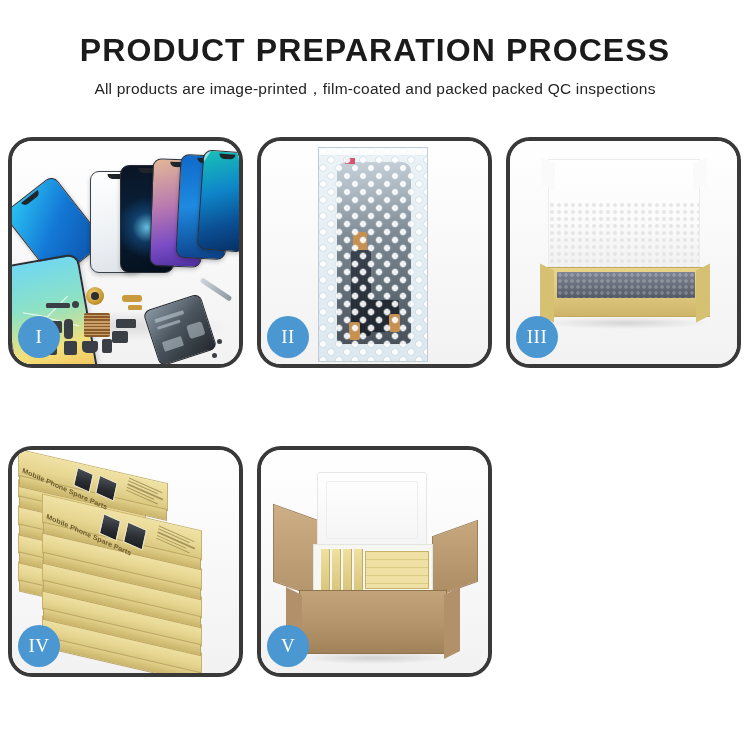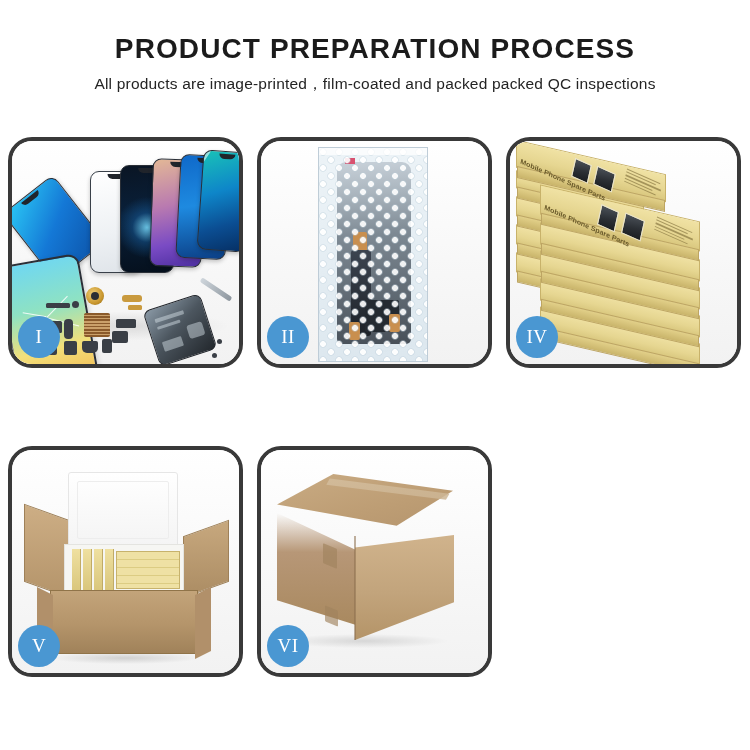--- a/index.html
+++ b/index.html
@@ -7,21 +7,21 @@
     width: 750px; height: 750px;
     background: #ffffff;
     font-family: "Liberation Sans", sans-serif;
     overflow: hidden;
   }
   .page { position: relative; width: 750px; height: 750px; background: #ffffff; }
 
   
   .header { padding-top: 34px; text-align: center; }
   .title {
-    font-size: 28px;
+    font-size: 32px;
     font-weight: 700;
     letter-spacing: 1.1px;
     color: #1b1b1b;
     line-height: 1.05;
     font-family: "Liberation Sans", sans-serif;
   }
   .subtitle {
     margin-top: 11px;
     font-size: 15.5px;
     font-weight: 400;
@@ -412,20 +412,34 @@
             <div class="tab2"></div>
           </div>
           <div class="pinklabel"></div>
           <div class="bubbles"></div>
           <div class="bag-seal"></div>
         </div>
       </div>
       <div class="badge">II</div>
     </div>
 
+    <div class="panel">
+      <div class="stage">
+        <div class="foam-lid">
+          <div class="foam-tex"></div>
+        </div>
+        <div class="box3-shadow"></div>
+        <div class="box3-body">
+          <div class="box3-lipL"></div>
+          <div class="box3-lipR"></div>
+          <div class="box3-inner"></div>
+        </div>
+      </div>
+      <div class="badge">III</div>
+    </div>
 
     <div class="panel">
       <div class="stage">
         <div class="stack">
 
           <div class="sbox" style="left:6px; top:126px; width:128px; height:20px; transform:skewY(13deg);">
               <div class="top"></div>
               <div class="side"></div>
             </div>
           <div class="sbox" style="left:6px; top:98px;  width:128px; height:20px; transform:skewY(13deg);">
@@ -510,28 +524,15 @@
               <i style="left:35px"></i>
             <div class="flat"></div>
           </div>
         </div>
         <div class="v-shadow"></div>
         <div class="v-front"></div>
       </div>
       <div class="badge">V</div>
     </div>
 
-    <div class="panel">
-      <div class="stage">
-        <div class="c-shadow"></div>
-        <div class="c-top"></div>
-        <div class="c-tape"></div>
-        <div class="c-left"></div>
-        <div class="c-right"></div>
-        <div class="c-seam" style="left:93px; top:86px; width:1.5px; height:104px;"></div>
-        <div class="c-label" style="left:62px; top:96px; width:14px; height:20px; transform:skewY(22deg);"></div>
-        <div class="c-label" style="left:64px; top:158px; width:13px; height:16px; transform:skewY(22deg);"></div>
-      </div>
-      <div class="badge">VI</div>
-    </div>
 
   </div>
 </div>
 
 </body></html>

